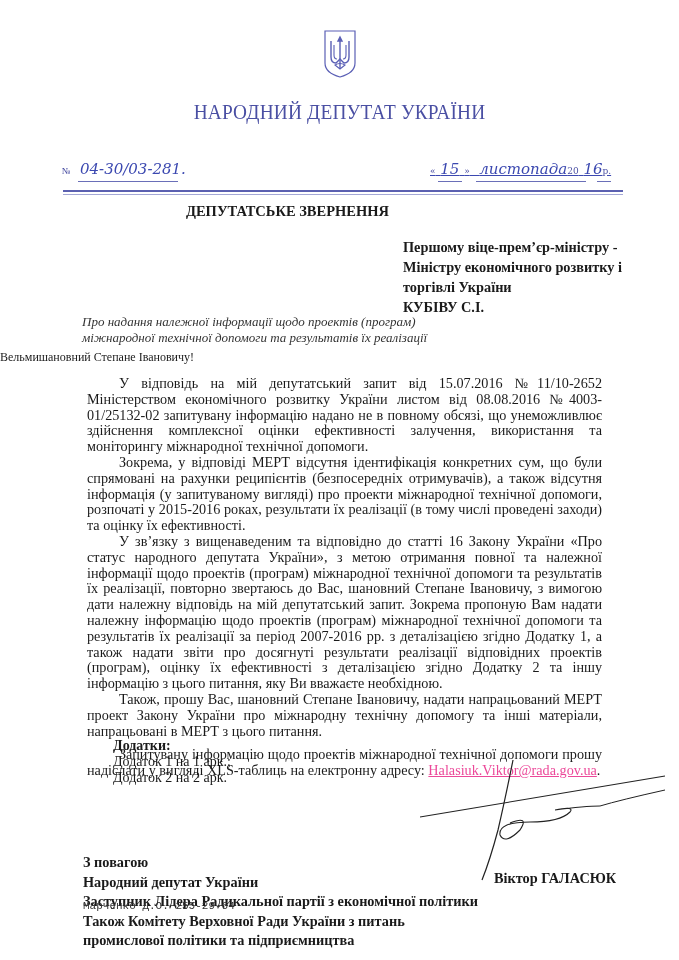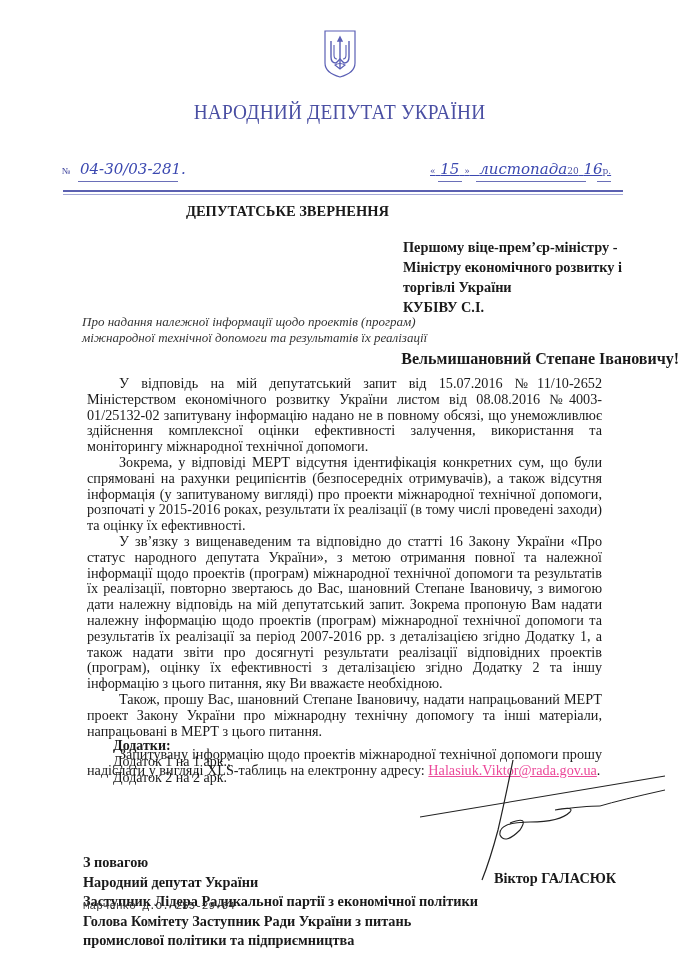--- a/index.html
+++ b/index.html
@@ -19,21 +19,21 @@
   .reg-underline { position:absolute; left:78px; top:181px; width:100px; border-top:1px solid #6a6fb8; }
   .date-block { position:absolute; left:430px; top:160px; font-size:15px;text-decoration:underline; }
   .date-q { font-size:9px; color:#4a4fa3; font-style:normal; }
   .date-ul1 { position:absolute; left:438px; top:181px; width:24px; border-top:1px solid #6a6fb8; }
   .date-ul2 { position:absolute; left:476px; top:181px; width:110px; border-top:1px solid #6a6fb8; }
   .date-ul3 { position:absolute; left:597px; top:181px; width:14px; border-top:1px solid #6a6fb8; }
   .doc-type { position:absolute; left:0; width:575px; top:203px; text-align:center;
          font-weight:bold; font-size:14.5px; }
   .addressee { position:absolute; left:403px; top:237px; font-weight:bold; font-size:14.3px; line-height:20px; }
   .subject { position:absolute; left:82px; top:314px; font-style:italic; font-size:13px; line-height:16px; color:#333; }
-  .salutation { position:absolute; left:0; width:679px; top:350px; text-align:right; font-weight:bold; font-size:16px; }
+  .salutation { position:absolute; left:0; width:679px; top:350px; text-align:left; font-weight:normal; font-size:12px; }
   .body { position:absolute; left:87px; width:515px; top:376px; font-size:14.2px; line-height:15.8px; text-align:justify; }
   .body p { margin:0; text-indent:32px; }
   .body p.gap { margin-top:8px; }
   .email { text-decoration:underline; color:#ec4899; cursor:pointer; }
   .attach { position:absolute; left:113px; top:738px; font-size:14px; line-height:16px; }
   .attach .h { font-weight:bold; }
   .closing { position:absolute; left:83px; top:810px; font-weight:bold; font-size:14.3px; line-height:19.5px;margin-top:43px; }
   .signer { position:absolute; left:494px; top:870px; font-weight:bold; font-size:14.3px; }
   .executor { position:absolute; left:83px; top:900px; font-size:11px; color:#333;font-family:Liberation Mono, monospace; }
   .signature { position:absolute; left:0; top:0; width:679px; height:960px; pointer-events:none; }
@@ -96,21 +96,21 @@
 <div class="attach">
   <div class="h">Додатки:</div>
   <div>Додаток 1 на 1 арк.;</div>
   <div>Додаток 2 на 2 арк.</div>
 </div>
 
 <div class="closing">
   <div>З повагою</div>
   <div>Народний депутат України</div>
   <div>Заступник Лідера Радикальної партії з економічної політики</div>
-  <div>Голова Комітету Заступник Ради України з питань</div>
+  <div>Також Комітету Верховної Ради України з питань</div>
   <div>промислової політики та підприємництва</div>
 </div>
 <div class="signer">Віктор ГАЛАСЮК</div>
 <div class="executor">Марченко Д.О. 255-29-64</div>
 
 <svg class="signature" viewBox="0 0 679 960">
   <path d="M513 760 Q505 800 498 830 Q490 860 482 880" fill="none" stroke="#222" stroke-width="1.2"></path>
   <path d="M420 817 Q520 800 665 776" fill="none" stroke="#222" stroke-width="1.1"></path>
   <path d="M600 806 Q620 800 665 790" fill="none" stroke="#222" stroke-width="1"></path>
   <path d="M510 823 Q530 815 520 830 Q505 845 500 835 Q498 822 530 822 Q560 822 570 812 Q575 806 555 810 Q585 806 600 806" fill="none" stroke="#222" stroke-width="1.1"></path>

